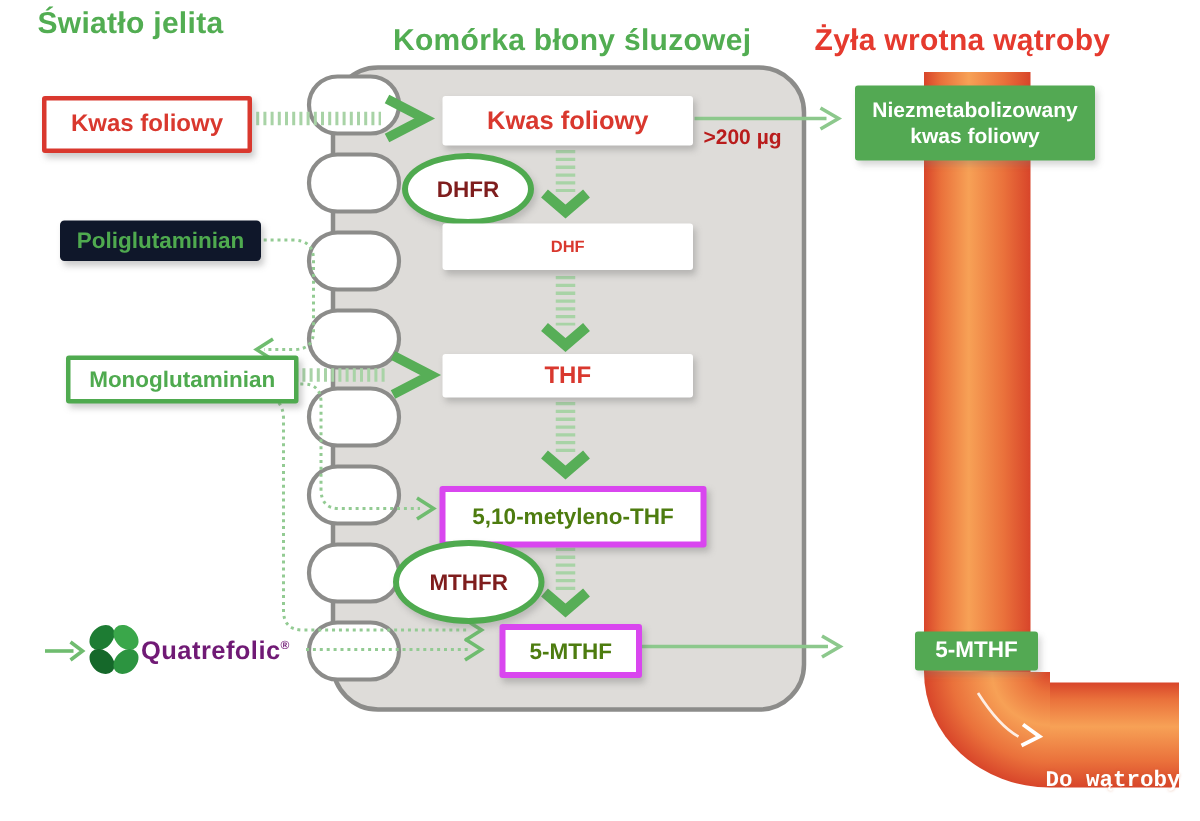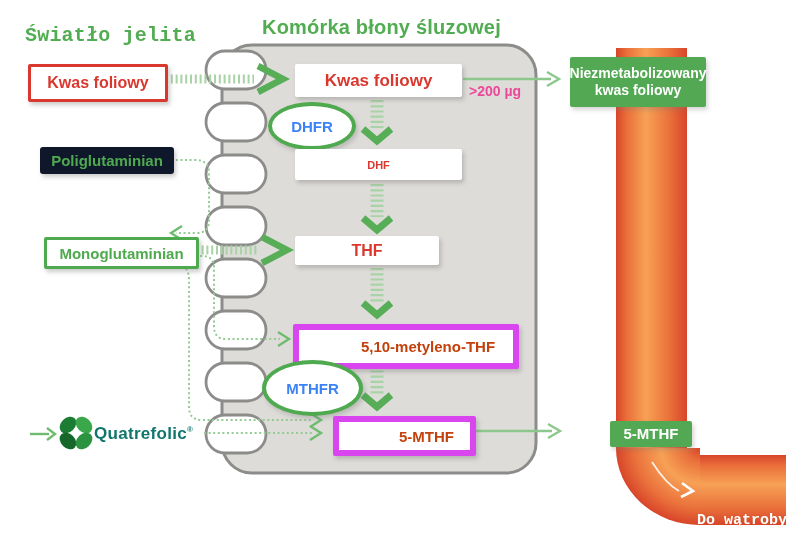--- a/index.html
+++ b/index.html
@@ -5,47 +5,48 @@
   html,body{margin:0;padding:0;background:#fff;}
   .stage{position:relative;width:800px;height:547px;background:#fff;overflow:hidden;
          font-family:"Liberation Sans",sans-serif;font-weight:bold;}
   .abs{position:absolute;}
   .hdr{font-size:20px;letter-spacing:.2px;white-space:nowrap;}
   .hdr-green{color:#52ad52;}
   .hdr-red{color:#e53a2e;}
   .box{display:flex;align-items:center;justify-content:center;background:#fff;
        box-shadow:2px 3px 4px rgba(110,110,110,.35);border-radius:2px;text-align:center;}
   .red-border{border:3px solid #d9382e;color:#d9382e;}
-  .green-border{border:6px solid #d946ef;color:#c2410c;padding-left:44px;}
+  .green-border{border:4px solid #d946ef;color:#4d7c0f;}
   .red-text{color:#d9382e;}
   .gray-box{background:#0f172a;color:#4faa4f;box-shadow:2px 3px 4px rgba(110,110,110,.35);
             border-radius:3px;display:flex;align-items:center;justify-content:center;margin-left:12px;}
-  .oval{border-radius:50%;background:#fff;border:4px solid #4faa4f;color:#3b82f6;
+  .oval{border-radius:50%;background:#fff;border:4px solid #4faa4f;color:#7f1d1d;
         display:flex;align-items:center;justify-content:center;box-shadow:2px 3px 4px rgba(110,110,110,.3);}
   .greenfill{background:#53a953;color:#fff;display:flex;align-items:center;justify-content:center;
              flex-direction:column;border-radius:2px;box-shadow:2px 3px 4px rgba(120,120,120,.3);
              text-align:center;line-height:1.25;}
   .vessel-v{left:616px;top:48px;width:71px;height:400px;
     background:linear-gradient(90deg,#d8452a 0%,#ea713b 16%,#f7a156 42%,#ea713b 75%,#d8452a 100%);}
   .vessel-corner{left:616px;top:448px;width:84px;height:77px;border-bottom-left-radius:84px 77px;
     background:radial-gradient(84px 77px at 100% 0%,#d8452a 0%,#ea713b 18%,#f7a156 46%,#ea713b 78%,#d8452a 100%);}
   .vessel-h{left:700px;top:455px;width:86px;height:70px;
     background:linear-gradient(180deg,#d8452a 0%,#ea713b 16%,#f7a156 42%,#ea713b 75%,#d8452a 100%);}
   .z1{z-index:1}.z2{z-index:2}.z3{z-index:3}
-  .small-green{color:#ec4899;font-size:14px;}
-  .brand{color:#0f766e;font-size:17px;letter-spacing:.3px;white-space:nowrap;}
+  .small-green{color:#b91c1c;font-size:14px;}
+  .brand{color:#701a75;font-size:17px;letter-spacing:.3px;white-space:nowrap;}
   .white-label{color:#fff;font-size:15px;white-space:nowrap;text-shadow:0 0 2px rgba(200,90,40,.4);}
 </style>
 </head>
 <body>
 
 <div class="stage">
 
-  <div class="abs hdr hdr-green z3" style="left:25px;top:24px;font-family:Liberation Mono, monospace;">Światło jelita</div>
+  <div class="abs hdr hdr-green z3" style="left:25px;top:5px;">Światło jelita</div>
   <div class="abs hdr hdr-green z3" style="left:262px;top:16px;">Komórka błony śluzowej</div>
+  <div class="abs hdr hdr-red z3" style="left:543px;top:16px;">Żyła wrotna wątroby</div>
 
   <div class="abs vessel-v z1"></div>
   <div class="abs vessel-corner z1"></div>
   <div class="abs vessel-h z1"></div>
 
   <svg class="abs z2" width="800" height="547" viewBox="0 0 800 547" style="left:0;top:0;">
 
     <rect x="222" y="45" width="314" height="428" rx="30" fill="#dedcd9" stroke="#8c8c8a" stroke-width="3"></rect>
 
     <g fill="#ffffff" stroke="#8c8c8a" stroke-width="2.8">
@@ -138,25 +139,25 @@
   <div class="abs gray-box z3" style="left:28px;top:147px;width:134px;height:27px;font-size:15px;">Poliglutaminian</div>
   <div class="abs box z3" style="left:13px;top:237px;width:149px;height:26px;font-size:15px;border:3.5px solid #4faa4f;color:#4faa4f;margin-left:31px;">Monoglutaminian</div>
   <div class="abs brand z3" style="left:94px;top:424px;">
     <span>Quatrefolic</span><sup style="font-size:8px;">®</sup>
   </div>
 
   <div class="abs box red-text z3" style="left:295px;top:64px;width:167px;height:33px;font-size:17px;">Kwas foliowy</div>
   <div class="abs oval z3" style="left:268px;top:102px;width:80px;height:40px;font-size:15px;">DHFR</div>
   <div class="abs small-green z3" style="left:469px;top:83px;">&gt;200 µg</div>
   <div class="abs box red-text z3" style="left:295px;top:149px;width:167px;height:31px;font-size:11px;">DHF</div>
-  <div class="abs box red-text z3" style="left:295px;top:236px;width:144px;height:29px;font-size:16px;">THF</div>
+  <div class="abs box red-text z3" style="left:295px;top:236px;width:167px;height:29px;font-size:16px;">THF</div>
   <div class="abs box green-border z3" style="left:293px;top:324px;width:170px;height:33px;font-size:15px;">5,10-metyleno-THF</div>
   <div class="abs oval z3" style="left:262px;top:360px;width:93px;height:48px;font-size:15px;">MTHFR</div>
   <div class="abs box green-border z3" style="left:333px;top:416px;width:87px;height:28px;font-size:15px;">5-MTHF</div>
 
-  <div class="abs greenfill z3" style="left:570px;top:57px;width:136px;height:50px;font-size:14px;">
+  <div class="abs greenfill z3" style="left:570px;top:57px;width:160px;height:50px;font-size:14px;">
     <span>Niezmetabolizowany</span>
     <span>kwas foliowy</span>
   </div>
   <div class="abs greenfill z3" style="left:610px;top:421px;width:82px;height:26px;font-size:15px;">5-MTHF</div>
   <div class="abs white-label z3" style="left:697px;top:512px;font-family:Liberation Mono, monospace;">Do wątroby</div>
 
 </div>
 
 </body></html>

